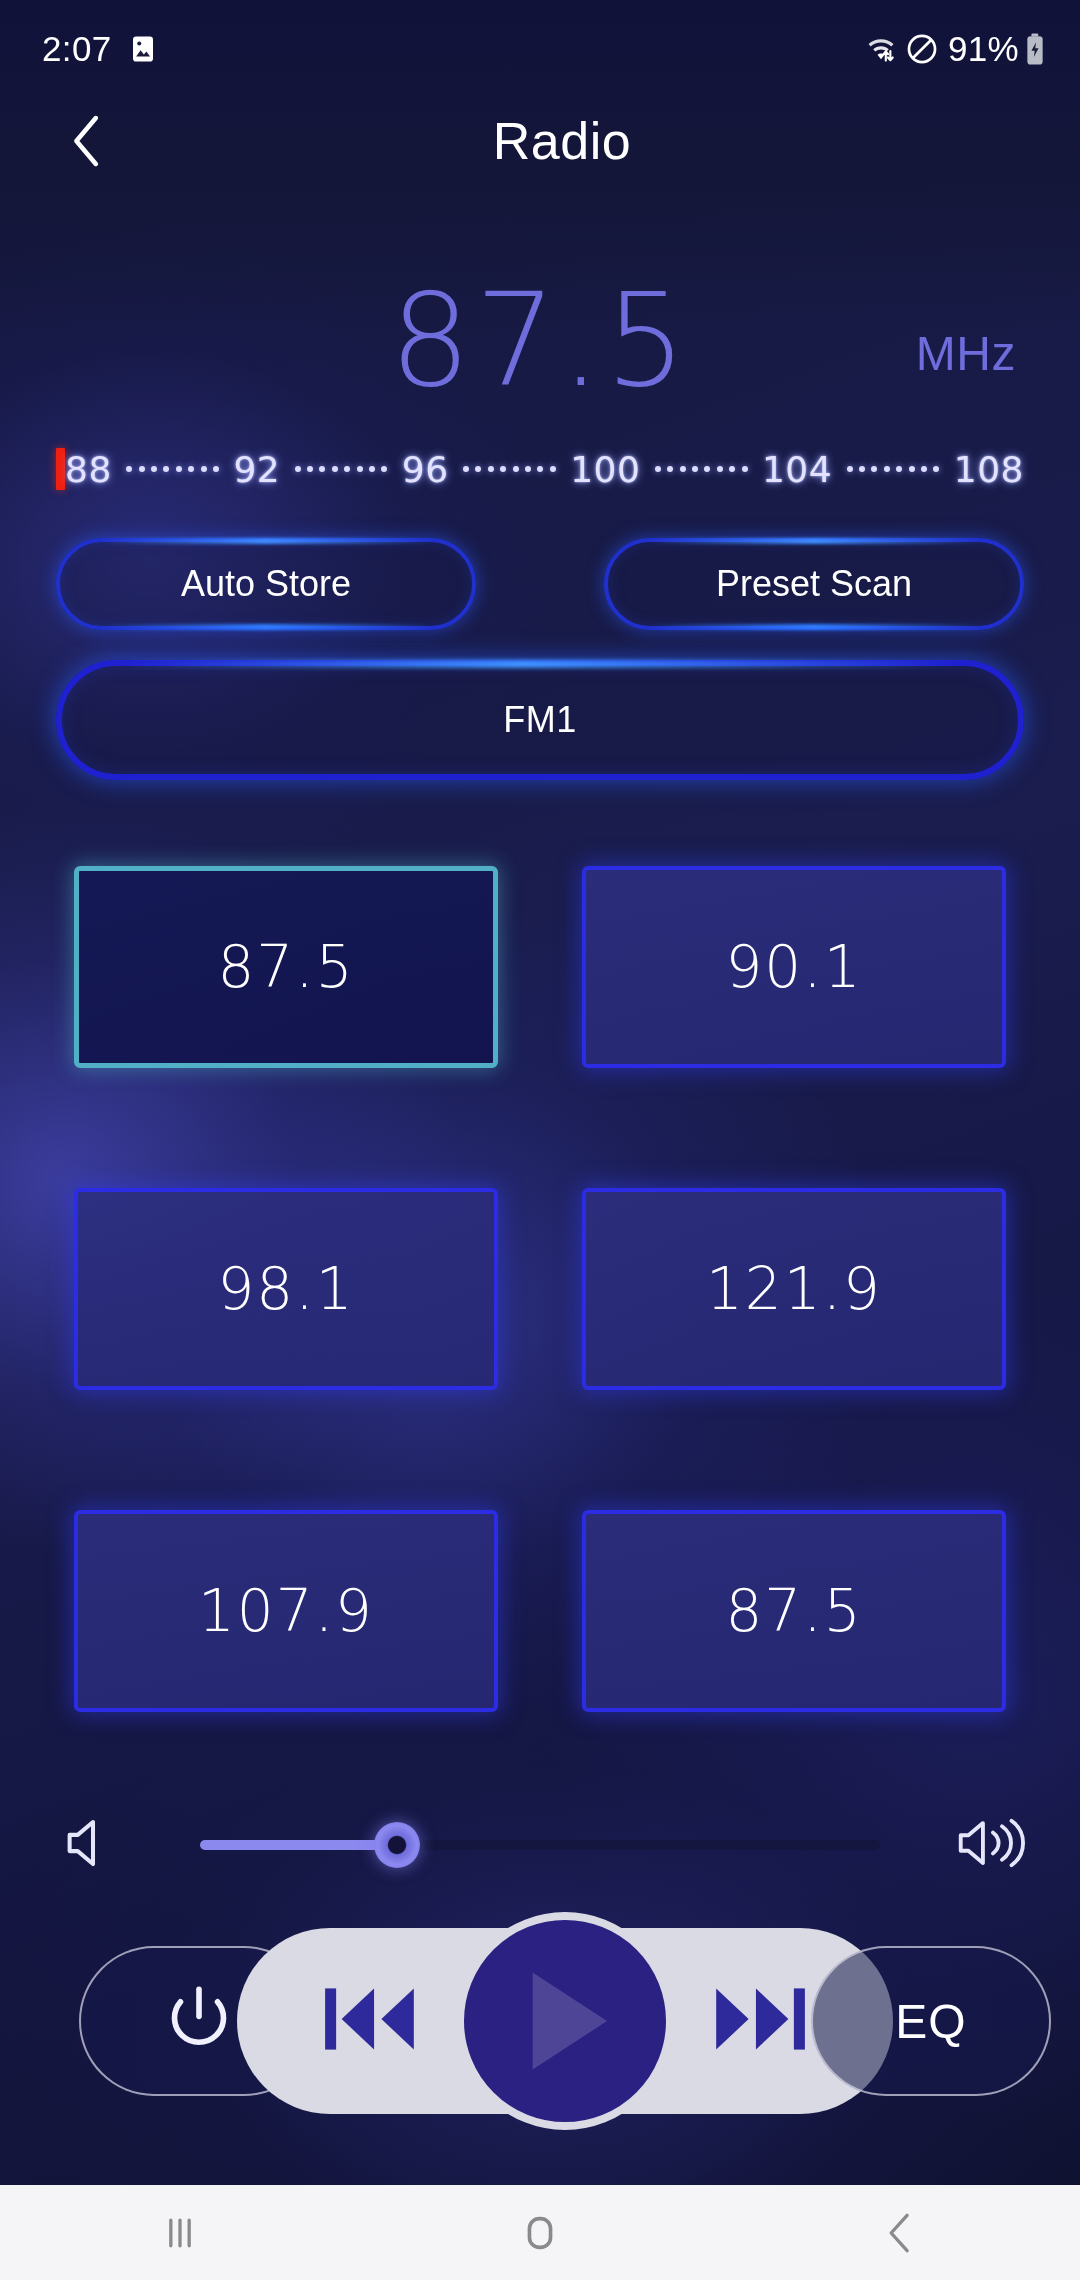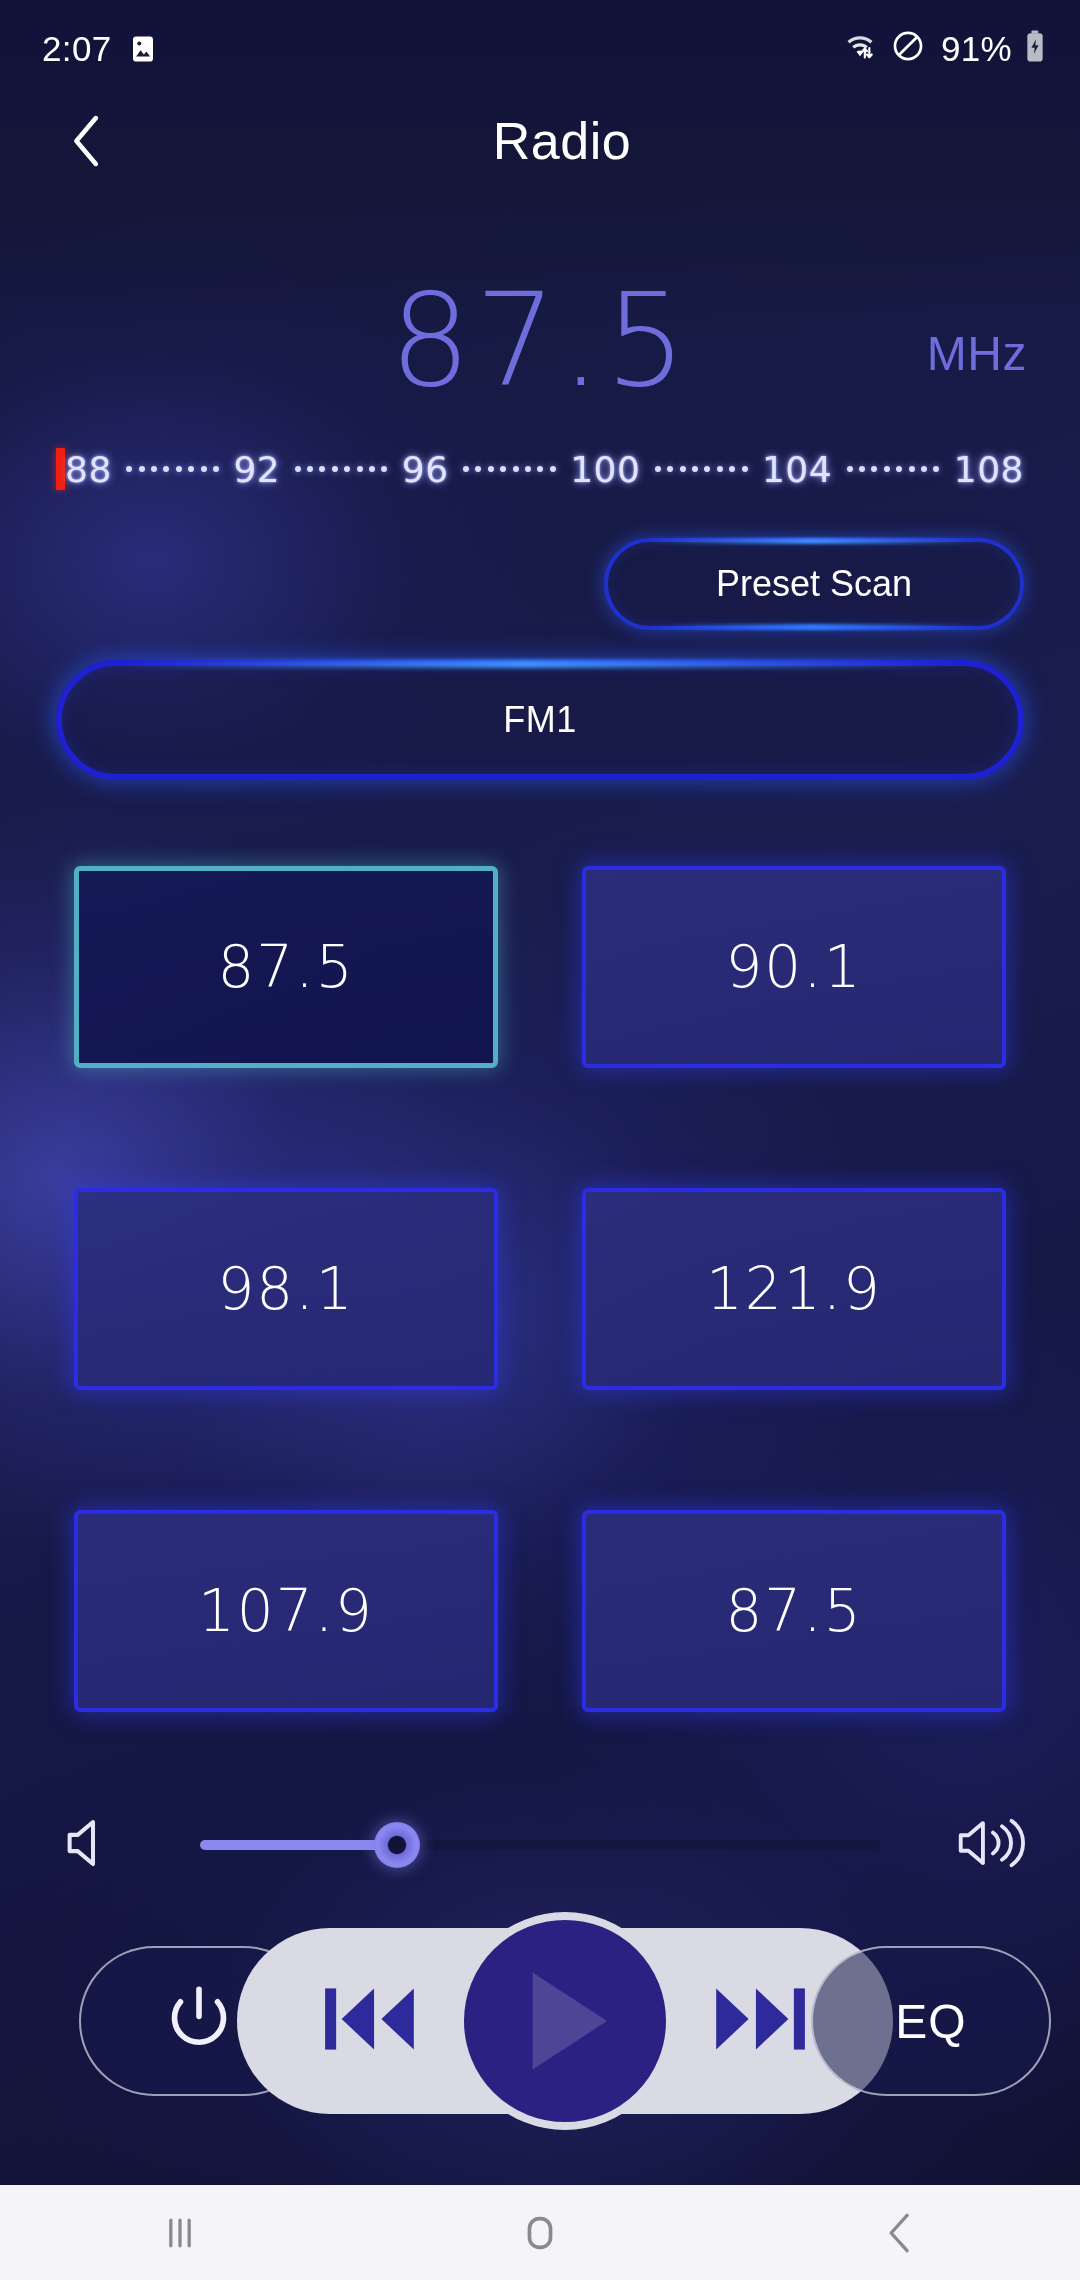--- a/index.html
+++ b/index.html
@@ -35,21 +35,21 @@
 
   
   #status-bar {
     position: absolute; left: 0; top: 0; width: 1080px; height: 86px;
     display: flex; align-items: center; justify-content: space-between;
     padding: 12px 34px 0 42px;
     color: #ffffff; z-index: 40;
   }
   .sb-left { display: flex; align-items: center; gap: 16px; }
   .sb-time { font-size: 35px; letter-spacing: .4px; }
-  .sb-right { display: flex; align-items: flex-start; gap: 12px; }
+  .sb-right { display: flex; align-items: center; gap: 5px; }
   .sb-pct { font-size: 35px; margin-left: 4px; letter-spacing: .3px; }
   .sb-ic { display:flex; align-items:center; }
 
   
   #header {
     position: absolute; left: 0; top: 86px; width: 1080px; height: 110px;
     display: flex; align-items: center; z-index: 30; padding-left: 44px;
   }
   #back-button {
     position: absolute; left: 52px; top: 50%; transform: translateY(-50%);
@@ -83,21 +83,21 @@
     filter: blur(1px);
   }
   #band-label { color: #ffffff; font-size: 40px; letter-spacing: .5px; position: relative; z-index: 2; }
 
   #frequency-value {
     position: absolute; left: 0; top: -22px; width: 1080px; text-align: center;
     color: #6f6ddc; font-size: 128px; font-weight: 300; letter-spacing: 4px;
     font-family: "DejaVu Sans", sans-serif;
   }
   #frequency-unit {
-    position: absolute; right: 53px; top: 38px;
+    position: absolute; right: 64px; top: 38px;
     color: #6f6ddc; font-size: 48px; font-weight: 400; letter-spacing: .5px;
   }
 
   
   #freq-scale {
     position: absolute; left: 56px; top: 444px; width: 968px; height: 50px; z-index: 20;
     display: flex; align-items: center;
   }
   #scale-marker {
     width: 9px; height: 42px; background: #f02010; border-radius: 1px; flex: none;
@@ -350,20 +350,23 @@
         <i></i>
         <i></i>
         <i></i>
         <i></i>
         <i></i>
       </span>
       <span class="scale-num">108</span>
     </div>
 
   <div id="action-row">
+    <div class="action-btn" id="auto-store-button">
+      <span>Auto Store</span>
+    </div>
     <div class="action-btn" id="preset-scan-button">
       <span>Preset Scan</span>
     </div>
   </div>
 
   <div id="band-selector">
     <span>FM1</span>
   </div>
 
   <div id="presets-grid">

